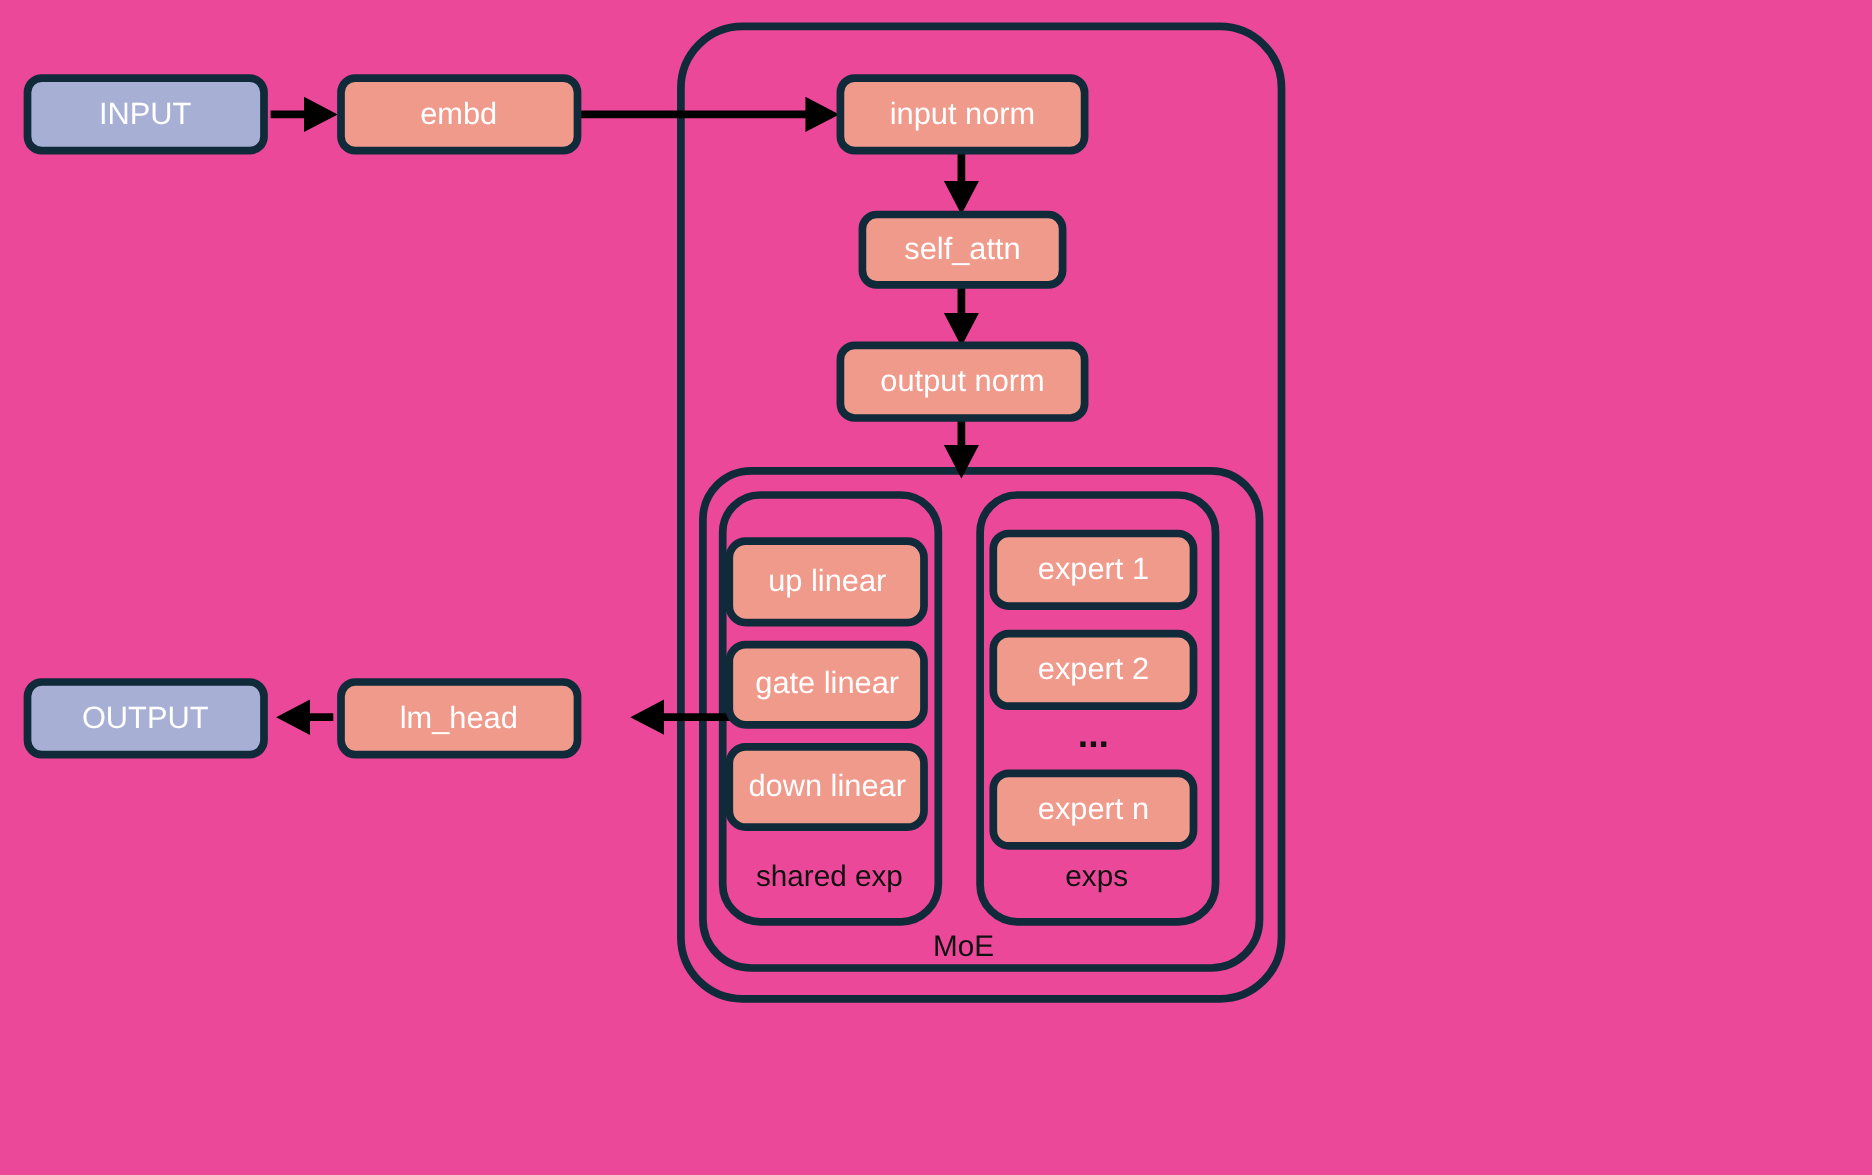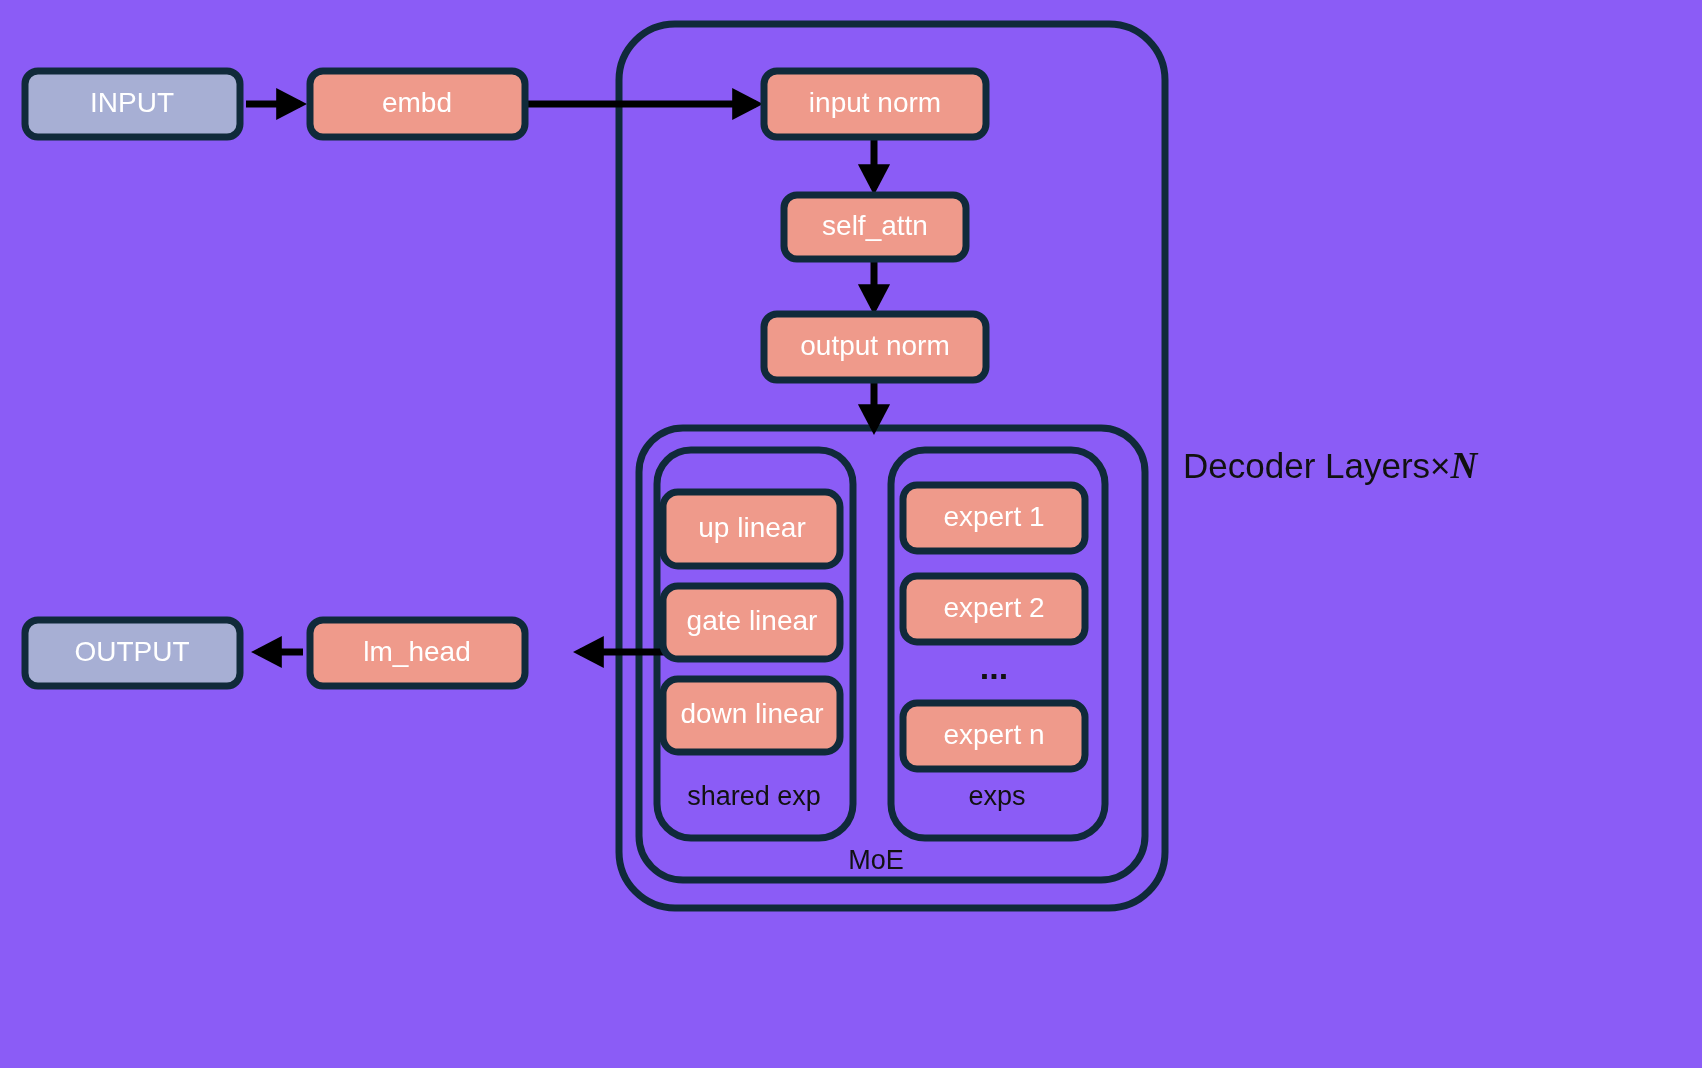--- a/index.html
+++ b/index.html
@@ -10,21 +10,21 @@
   body {
     width: 1702px;
     height: 1068px;
     font-family: "Liberation Sans", sans-serif;
     overflow: hidden;
   }
   #stage {
     position: relative;
     width: 1702px;
     height: 1068px;
-    background: #8b5cf6;
+    background: #ec4899;
   }
   svg#diagram {
     position: absolute;
     left: 0;
     top: 0;
     width: 1702px;
     height: 1068px;
   }
   .node-rect {
     stroke: #102A3A;
@@ -186,17 +186,14 @@
       <rect class="node-rect node-fill-salmon" x="310" y="620" width="215" height="66" rx="13" ry="13"></rect>
       <text class="node-label" x="417" y="654">lm_head</text>
     </g>
 
     <g>
       <rect class="node-rect node-fill-blue" x="25" y="620" width="215" height="66" rx="13" ry="13"></rect>
       <text class="node-label" x="132" y="654">OUTPUT</text>
     </g>
   </svg>
 
-  <div class="side-caption">
-    <span>Decoder Layers×</span><span class="italic-n">N</span>
-  </div>
 
 </div>
 
 </body></html>

